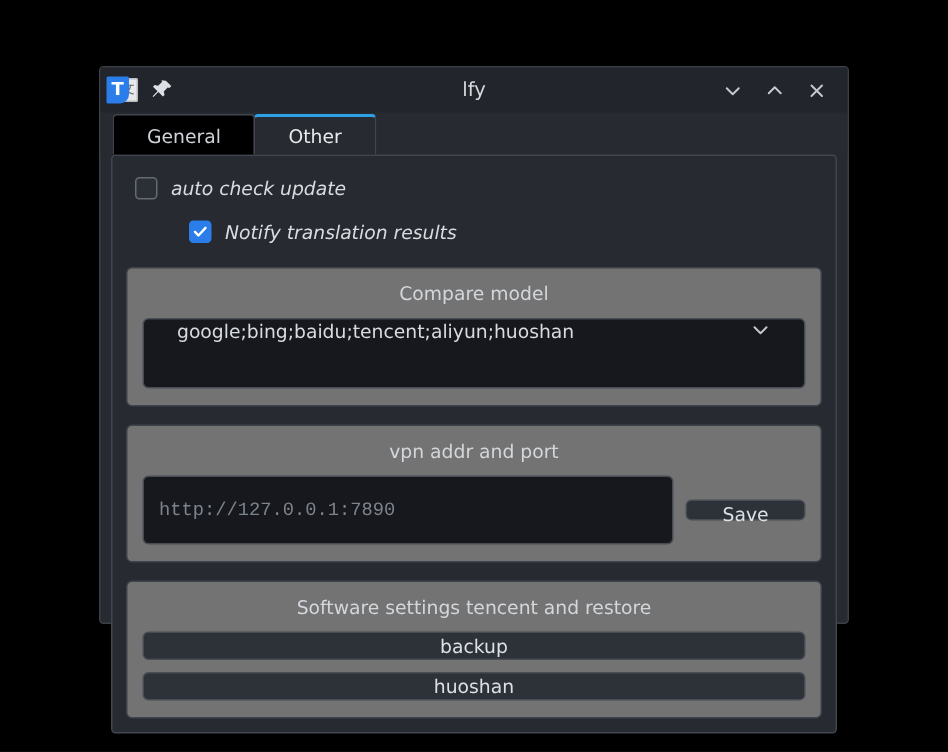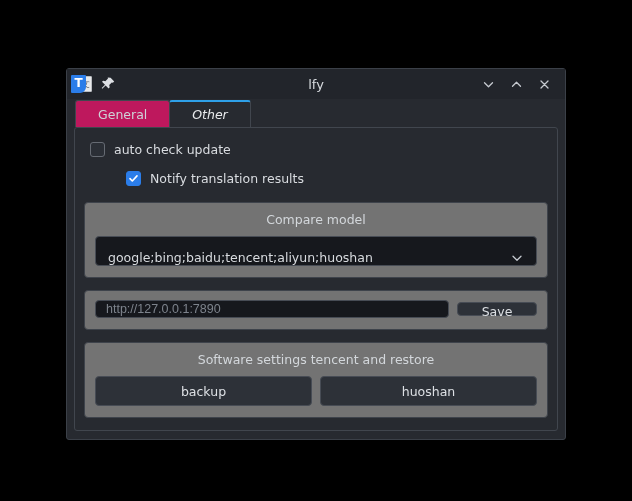--- a/index.html
+++ b/index.html
@@ -12,21 +12,21 @@
   }
   body {
     font-family: "DejaVu Sans", "Liberation Sans", sans-serif;
     -webkit-font-smoothing: antialiased;
   }
 
   
   .window {
     position: absolute;
     left: 66px;
-    top: 68px;
+    top: 44px;
     width: 500px;
     height: 372px;
     background: #272a30;
     border: 1px solid #3b4048;
     border-radius: 3px;
     box-sizing: border-box;
     display: flex;
     flex-direction: column;
   }
 
@@ -146,34 +146,33 @@
     box-sizing: border-box;
   }
   .tab {
     height: 27px;
     padding: 0 22px;
     display: flex;
     align-items: center;
     justify-content: center;
     font-size: 12.5px;
     color: #cfd3d8;
-    background: #be185d;
+    background: #000000;
     border: 1px solid #41464e;
     border-bottom: none;
     border-radius: 3px 3px 0 0;
     cursor: pointer;
     box-sizing: border-box;
     position: relative;
   }
   .tab.active {
     background: #272a30;
     color: #e8eaec;
     border-top: 2px solid #2ea0e8;
     z-index: 2;
-    font-style: italic;
   }
   .tab + .tab { margin-left: -1px; }
 
   
   .content {
     margin: 0 7px 8px 7px;
     flex: 1;
     border: 1px solid #41464e;
     border-radius: 3px;
     background: #272a30;
@@ -208,20 +207,21 @@
     border: 1px solid #666b73;
   }
   .cbox.on {
     background: #2b7de9;
     border: 1px solid #2b7de9;
   }
   .cbox.on svg { display: block; }
   .check-label {
     font-size: 12.5px;
     color: #d9dce0;
+    font-style: italic;
   }
 
   
   .group {
     border: 1px solid #3e434b;
     border-radius: 4px;
     background: #737373;
     box-sizing: border-box;
     padding: 9px 10px 11px 10px;
   }
@@ -230,53 +230,53 @@
     font-size: 12.5px;
     color: #d3d7db;
     margin-bottom: 9px;
   }
   .group.compare { margin-top: 13px; }
   .group.vpn { margin-top: 12px; }
   .group.backup { margin-top: 12px; }
 
   
   .select {
-    height: 30px;
+    height: 47px;
     background: #16181d;
     border: 1px solid #474c55;
     border-radius: 4px;
     display: flex;
-    align-items: flex-end;
-    padding: 0 12px;
+    align-items: flex-start;
+    padding: 0 22px;
     box-sizing: border-box;
     cursor: pointer;
     justify-content: space-between;
   }
   .select-value {
     font-size: 12.5px;
     color: #d8dbdf;
   }
   .select svg { display: block; flex: none; }
 
   
   .vpn-row {
     display: flex;
     gap: 8px;
     align-items: center;
   }
   .text-input {
     flex: 1;
-    height: 18px;
+    height: 46px;
     background: #16181d;
     border: 1px solid #474c55;
     border-radius: 4px;
     box-sizing: border-box;
     padding: 0 10px;
     font-size: 12.5px;
-    font-family: Liberation Sans, sans-serif;
+    font-family: Liberation Mono, monospace;
     color: #d8dbdf;
     outline: none;
   }
   .text-input::placeholder { color: #7d838c; }
   .btn {
     height: 14px;
     background: #2d3138;
     border: 1px solid #474c55;
     border-radius: 4px;
     color: #dde0e4;
@@ -284,20 +284,21 @@
     font-family: "DejaVu Sans", "Liberation Sans", sans-serif;
     cursor: pointer;
     box-sizing: border-box;
   }
   .btn.save { width: 80px; }
 
   
   .backup-row {
     display: flex;
     gap: 8px;
+    flex-direction: column;
   }
   .btn.wide {
     flex: 1;
     height: 30px;
   }
 </style>
 </head>
 <body>
 
 <div class="window">
@@ -365,20 +366,21 @@
         <span class="select-value">google;bing;baidu;tencent;aliyun;huoshan</span>
         <span>
           <svg width="14" height="14" viewBox="0 0 14 14">
               <path d="M3 5.2L7 9.2L11 5.2" stroke="#c6cad0" stroke-width="1.3" fill="none" stroke-linecap="round" stroke-linejoin="round"></path>
             </svg>
         </span>
       </div>
     </div>
 
     <div class="group vpn">
+      <div class="group-title">vpn addr and port</div>
       <div class="vpn-row">
         <input class="text-input" type="text" placeholder="http://127.0.0.1:7890" style="">
         <button class="btn save">Save</button>
       </div>
     </div>
 
     <div class="group backup">
       <div class="group-title">Software settings tencent and restore</div>
       <div class="backup-row">
         <button class="btn wide">backup</button>

